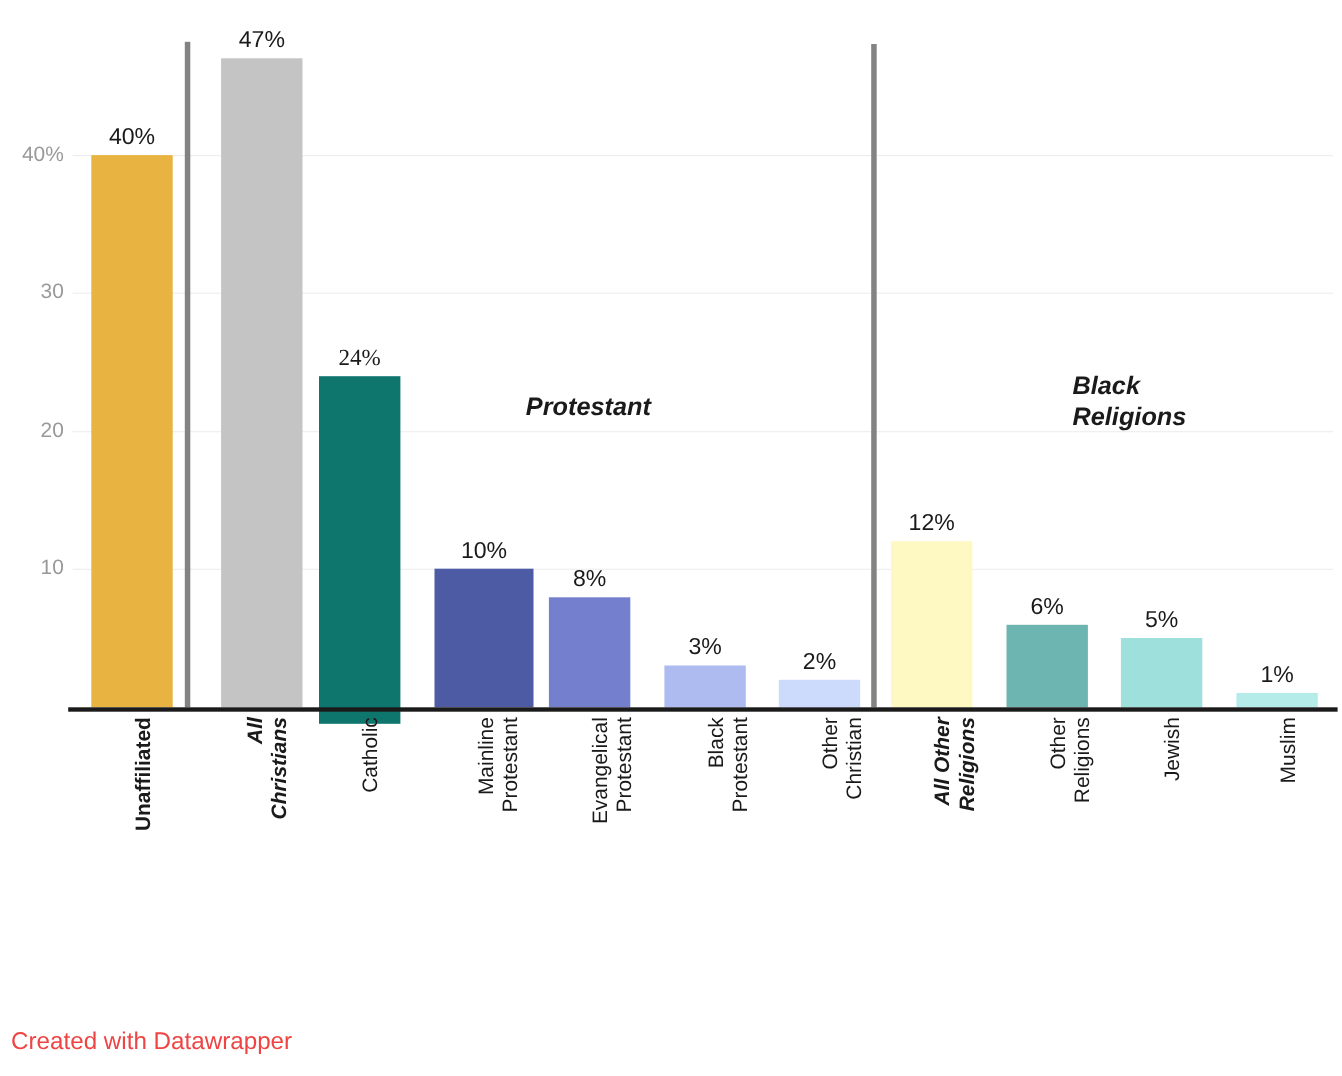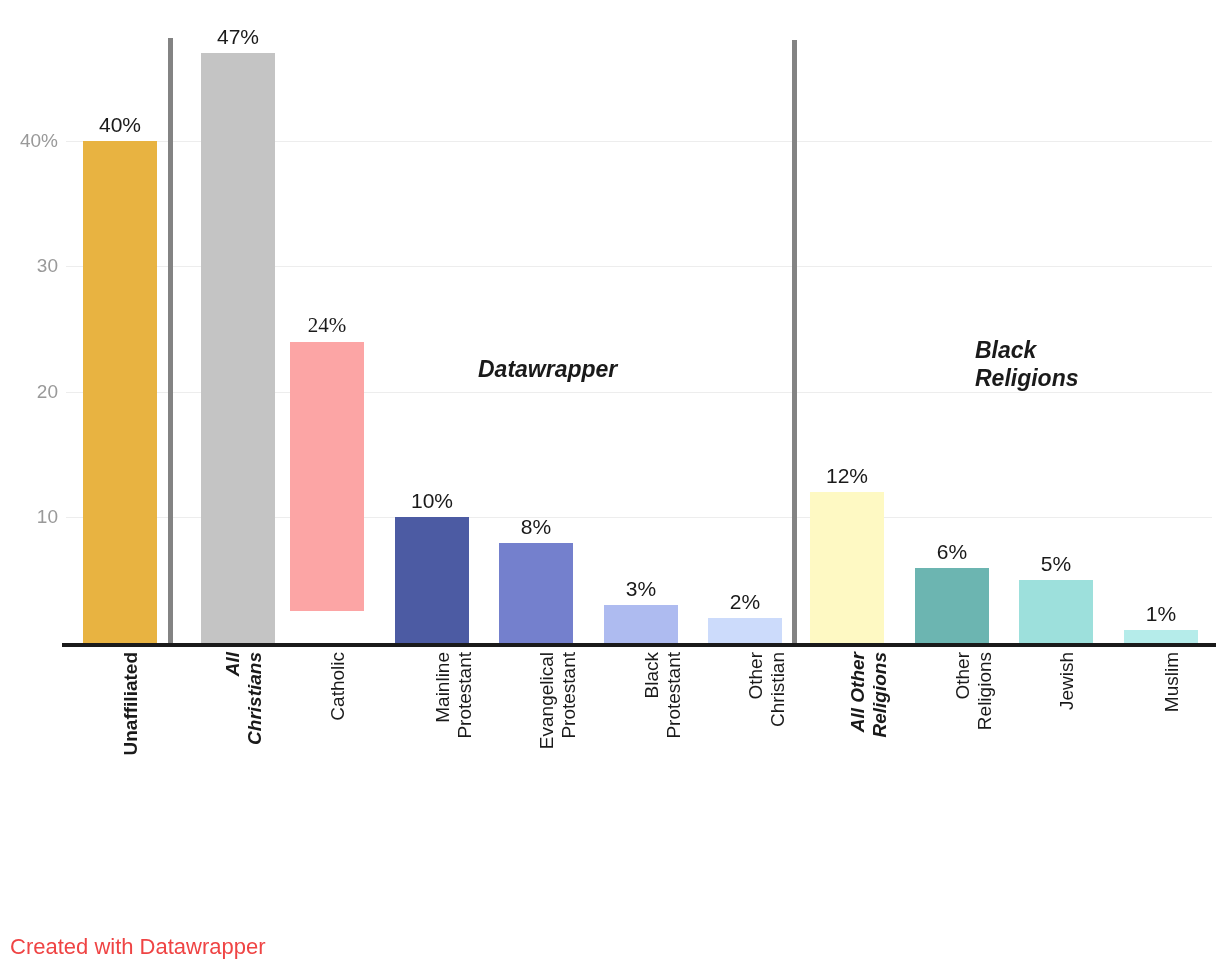--- a/index.html
+++ b/index.html
@@ -154,24 +154,24 @@
         <div class="axis-label" style="top: 391.8px;">20</div>
         <div class="axis-label" style="top: 517.4px;">10</div>
       </div>
     <div id="bars-layer">
         <div class="barwrap" style="left: 83px; width: 74px; height: 502.4px; top: 140.6px; background: rgb(232, 179, 65);">
           <div class="value-label">40%</div>
         </div>
         <div class="barwrap" style="left: 185px; width: 74px; height: 590.32px; top: 52.68px; background: rgb(196, 196, 196); margin-left: 16px;">
           <div class="value-label">47%</div>
         </div>
-        <div class="barwrap" style="left: 290px; width: 74px; height: 269px; top: 341.56px; background: #fca5a5; font-family: Liberation Serif, serif;">
+        <div class="barwrap" style="left: 290px; width: 74px; height: 316px; top: 341.56px; background: #0f766e; font-family: Liberation Serif, serif;">
           <div class="value-label">24%</div>
         </div>
-        <div class="barwrap" style="left: 395px; width: 74px; height: 125.6px; top: 517.4px; background: rgb(76, 91, 163);">
+        <div class="barwrap" style="left: 395px; width: 90px; height: 125.6px; top: 517.4px; background: rgb(76, 91, 163);">
           <div class="value-label">10%</div>
         </div>
         <div class="barwrap" style="left: 499px; width: 74px; height: 100.48px; top: 542.52px; background: rgb(116, 128, 205);">
           <div class="value-label">8%</div>
         </div>
         <div class="barwrap" style="left: 604px; width: 74px; height: 37.68px; top: 605.32px; background: rgb(174, 187, 240);">
           <div class="value-label">3%</div>
         </div>
         <div class="barwrap" style="left: 708px; width: 74px; height: 25.12px; top: 617.88px; background: rgb(204, 219, 251);">
           <div class="value-label">2%</div>
@@ -187,21 +187,21 @@
         </div>
         <div class="barwrap" style="left: 1124px; width: 74px; height: 12.56px; top: 630.44px; background: rgb(181, 236, 234);">
           <div class="value-label">1%</div>
         </div>
       </div>
     <div id="separators-layer">
         <div class="separator" style="left: 168px; top: 38px; height: 605px;"></div>
         <div class="separator" style="left: 792px; top: 40px; height: 603px;"></div>
       </div>
     <div id="annot-layer">
-        <div class="group-annot" style="left: 478px; top: 355px;">Datawrapper</div>
+        <div class="group-annot" style="left: 478px; top: 355px;">Protestant</div>
         <div class="group-annot" style="left: 975px; top: 336px;">Black
 Religions</div>
       </div>
     <div class="baseline"></div>
   </div>
 
   <div class="tick-labels" id="tick-layer">
       <div class="tick bold" style="left: 83px; width: 74px;">
         <div class="tick-inner">Unaffiliated</div>
       </div>

